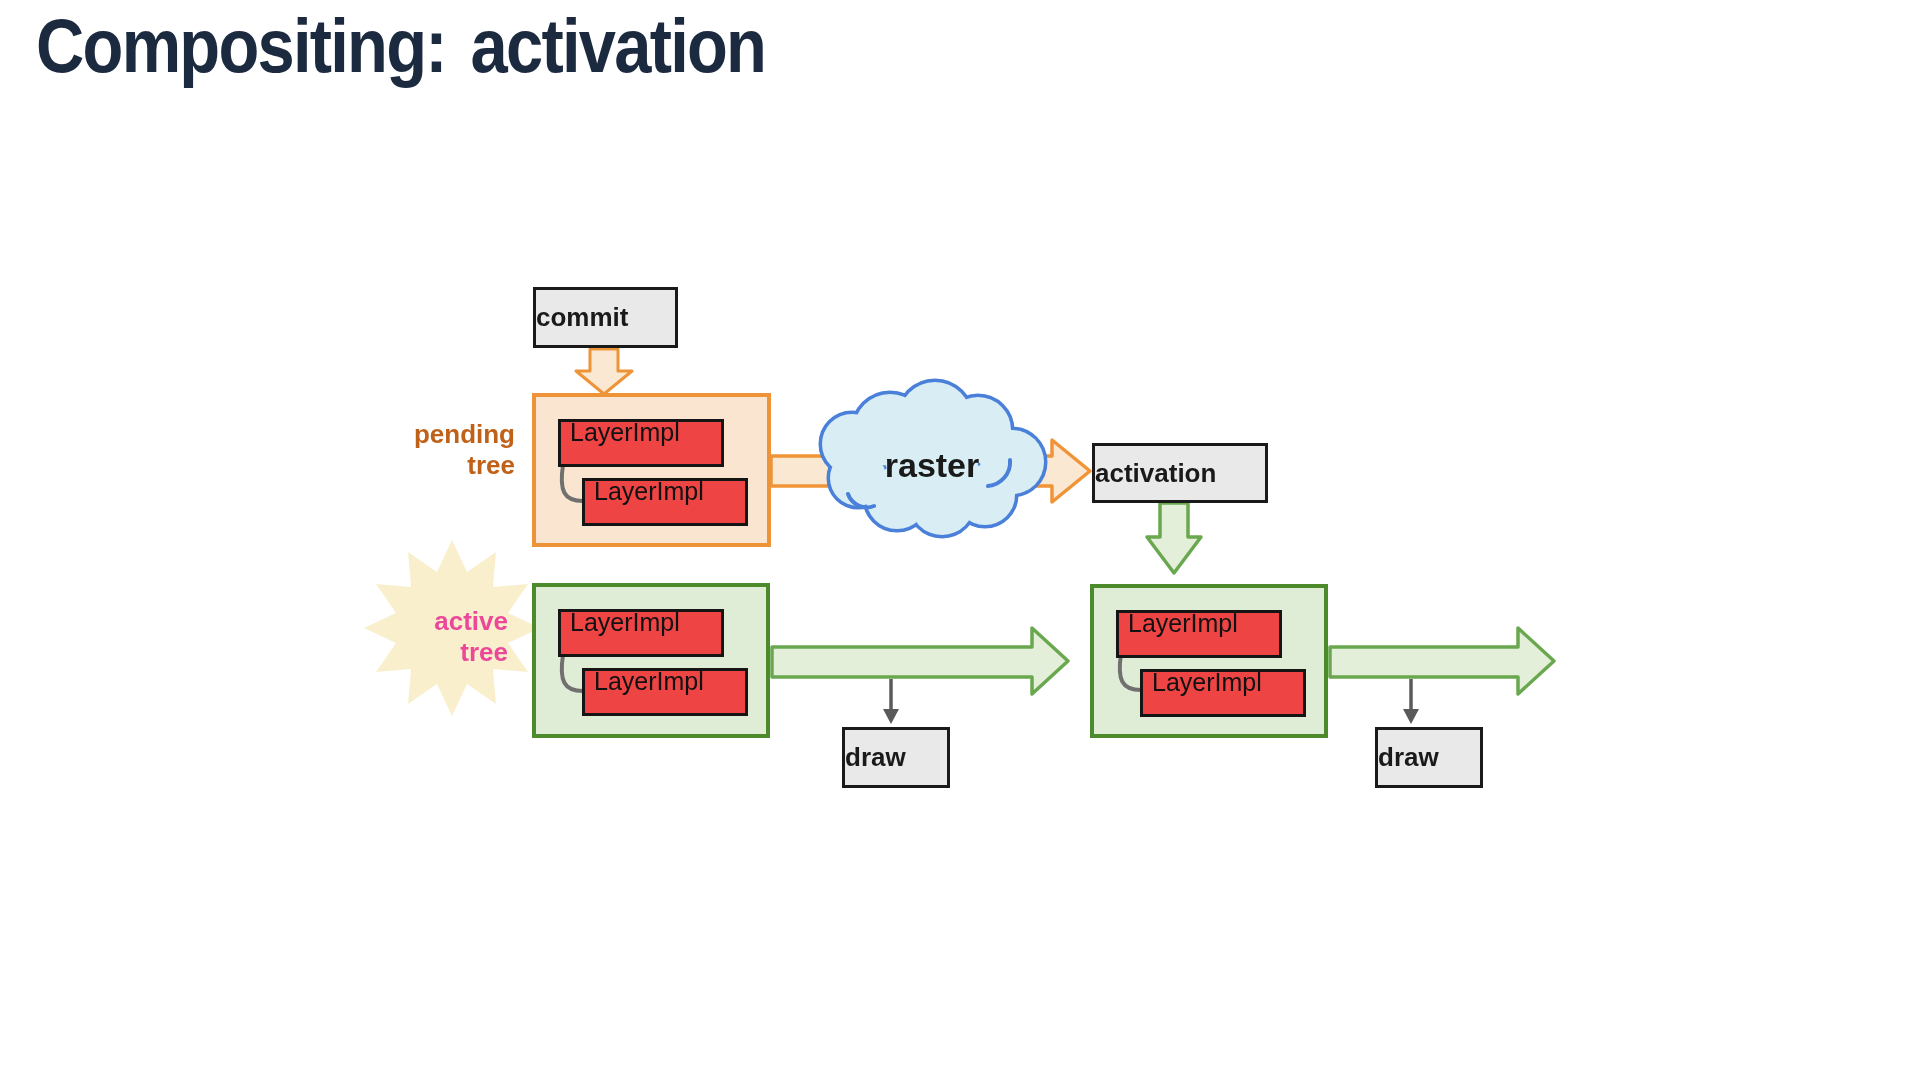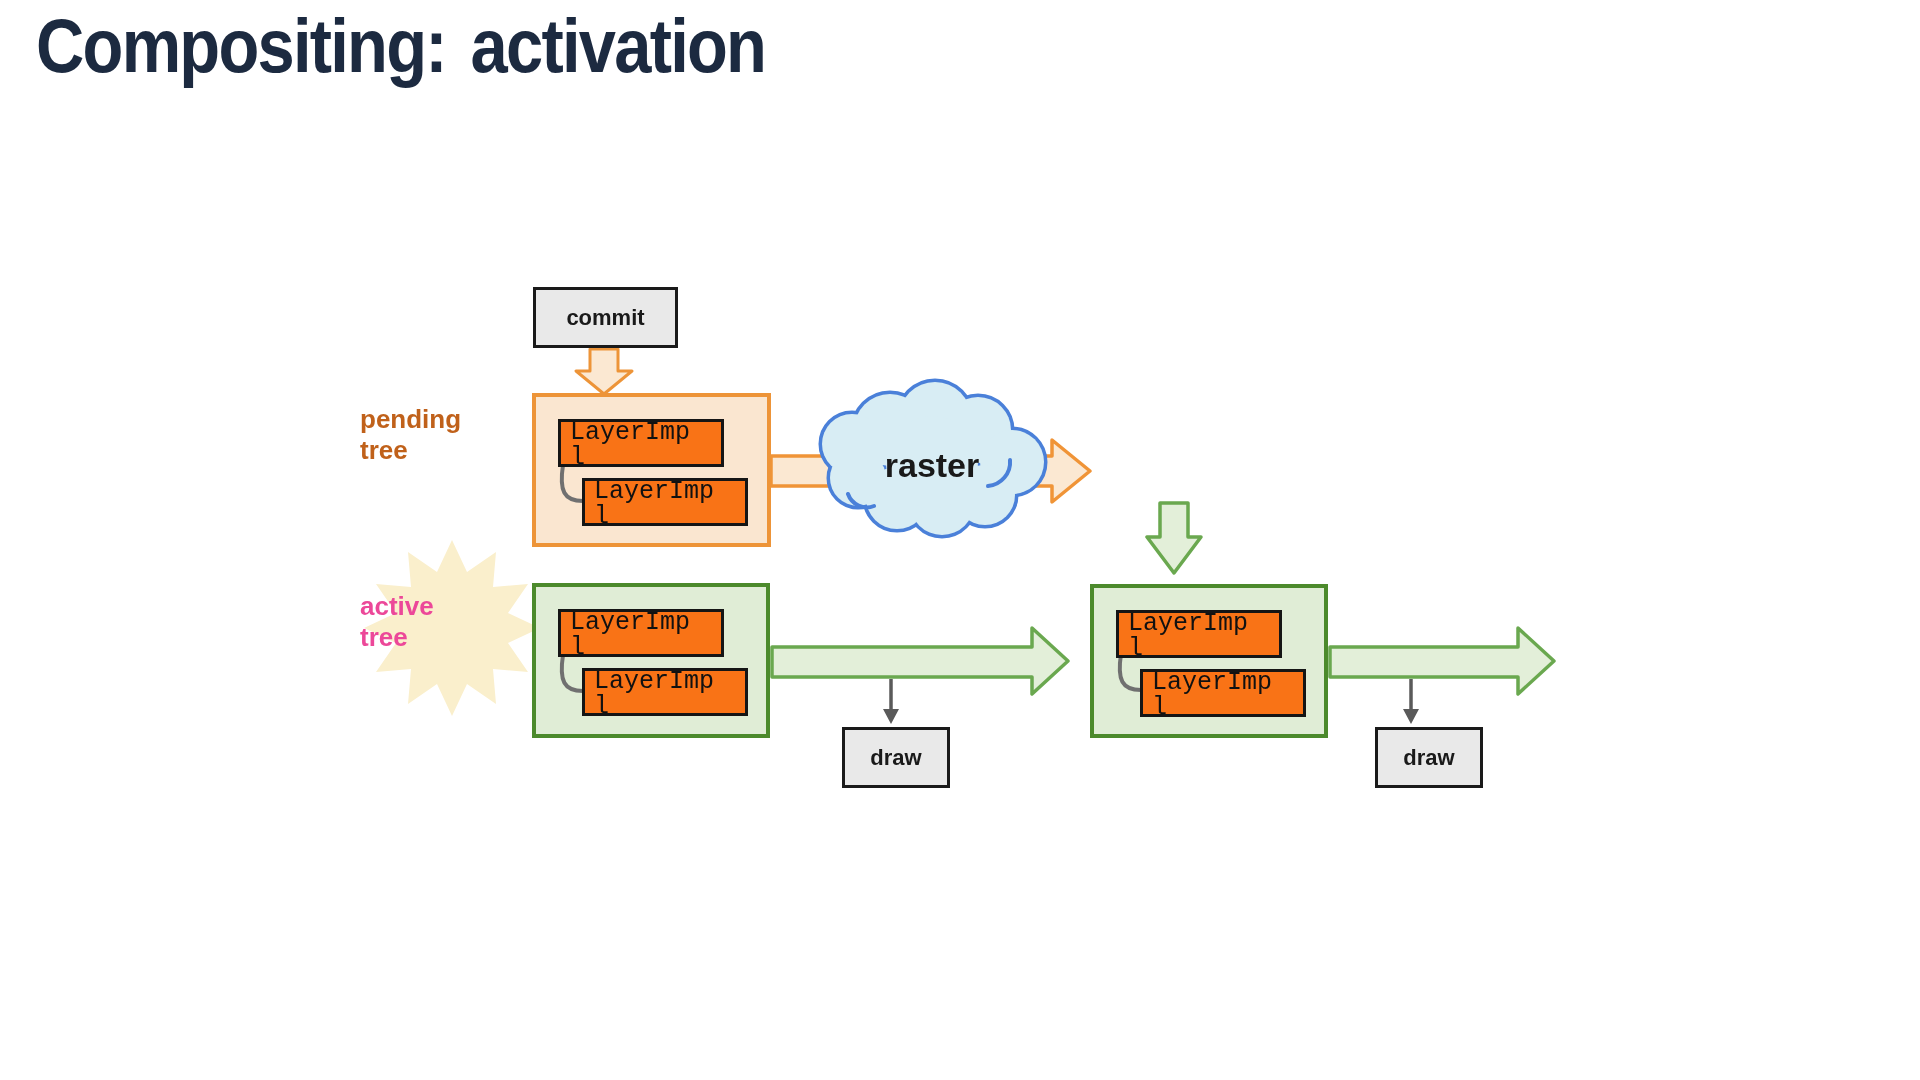--- a/index.html
+++ b/index.html
@@ -30,61 +30,62 @@
     left: 0; top: 0;
     width: 1920px; height: 1080px;
   }
   
   .node {
     position: absolute;
     background: #E9E9E9;
     border: 3px solid #1a1a1a;
     display: flex;
     align-items: center;
-    justify-content: center;
-    font-weight: bold;
-    font-size: 22px;
+    font-weight: bold;
+    font-size: 26px;
     color: #1a1a1a;
   }
   
   .tree-box { position: absolute; }
   .tree-box.orange { background: #FAE6D0; border: 4px solid #ED9438; }
   .tree-box.green  { background: #E0EDD6; border: 4px solid #4C8A2C; }
   .tree-box svg.link {
     position: absolute; left: 0; top: 0;
     width: 100%; height: 100%;
     overflow: visible;
   }
   .layer {
     position: absolute;
     width: 166px;
     height: 48px;
-    background: #f97316;
+    background: #ef4444;
     border: 3px solid #151515;
     overflow: hidden;
-    font-family: Liberation Mono, monospace;
+    font-family: Liberation Sans, sans-serif;
     font-size: 25px;
     line-height: 25px;
     color: #111111;
     padding-left: 9px;
   }
   .layer span {
     display: block;
     width: 130px;
     word-break: break-all;
     margin-top: -2px;
   }
   .layer-1 { left: 22px; top: 22px; }
   .layer-2 { left: 46px; top: 81px; }
   
   .side-label {
     position: absolute;
+    text-align: right;
     font-weight: bold;
     font-size: 26px;
     line-height: 31px;
+    margin-top: 15px;
   }
   .side-label.orange-text { color: #C0611A; }
   .side-label.green-text  { color: #ec4899; }
   
   .cloud-caption {
     position: absolute;
     left: 857px; top: 446px;
     width: 150px;
     text-align: center;
     font-weight: bold;
@@ -170,20 +171,23 @@
     <div class="layer layer-1">
       <span>LayerImpl</span>
     </div>
     <div class="layer layer-2">
       <span>LayerImpl</span>
     </div>
   </div>
 
   <div class="cloud-caption">raster</div>
 
+  <div class="node" style="left:1092px; top:443px; width:176px; height:60px;">
+    <span>activation</span>
+  </div>
 
   <div class="side-label green-text" style="left:360px; top:591px; width:148px;">
     <div>active</div>
     <div>tree</div>
   </div>
 
   <div class="tree-box green" style="left:532px; top:583px; width:238px; height:155px;">
     <svg class="link">
       <path d="M27,68 C23,94 28,104 47,104" stroke="#707070" stroke-width="4" fill="none" stroke-linecap="round"></path>
     </svg>

